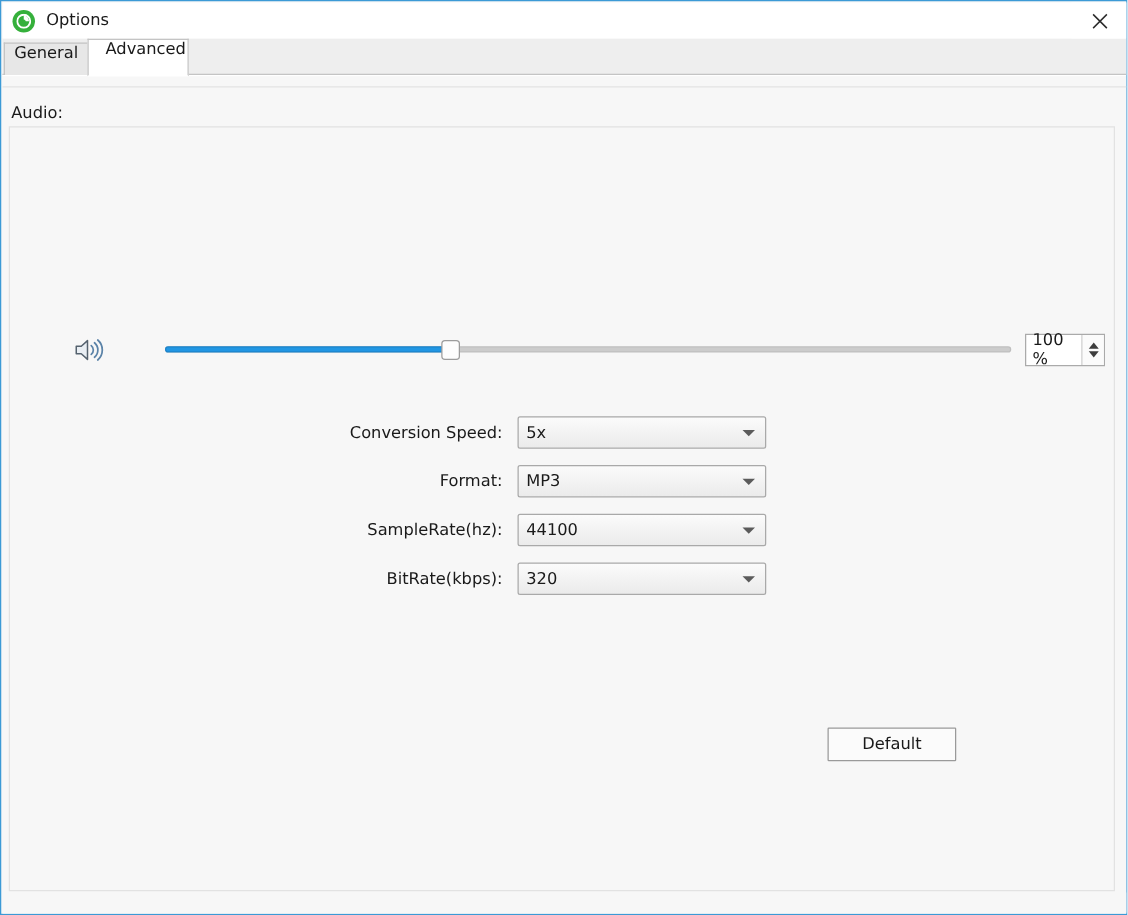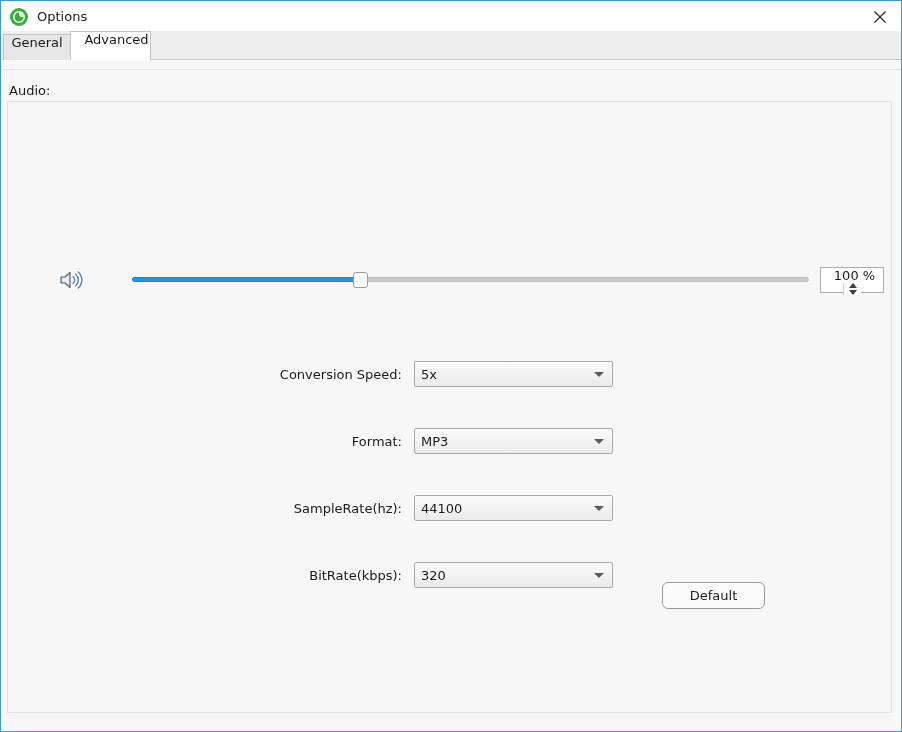--- a/index.html
+++ b/index.html
@@ -198,21 +198,20 @@
     position: absolute;
     left: 818px;
     top: 206px;
     width: 64px;
     height: 26px;
     background: #ffffff;
     border: 1px solid #aaaaaa;
     box-sizing: border-box;
     display: flex;
     align-items: center;
-    flex-direction: column;
   }
   .spin-value {
     flex: 1;
     padding-left: 5px;
     font-size: 13px;
     color: #1a1a1a;
   }
   .spin-arrows {
     width: 17px;
     height: 100%;
@@ -235,21 +234,20 @@
   
   .form {
     position: absolute;
     left: 0;
     top: 272px;
     width: 900px;
   }
   .form-row {
     position: relative;
     height: 39px;
-    margin-top: 28px;
   }
   .form-label {
     position: absolute;
     left: 0;
     width: 400px;
     top: 6px;
     text-align: right;
     font-size: 13px;
     color: #1a1a1a;
   }
@@ -290,21 +288,21 @@
   
   .default-btn {
     position: absolute;
     left: 660px;
     top: 521px;
     width: 103px;
     height: 27px;
     box-sizing: border-box;
     background: #fbfbfb;
     border: 1px solid #9a9a9a;
-    border-radius: 6px;
+    border-radius: 1px;
     display: flex;
     align-items: center;
     justify-content: center;
     font-size: 13px;
     color: #1a1a1a;
   }
 
   .bottom-strip {
     position: absolute;
     left: 1px;

